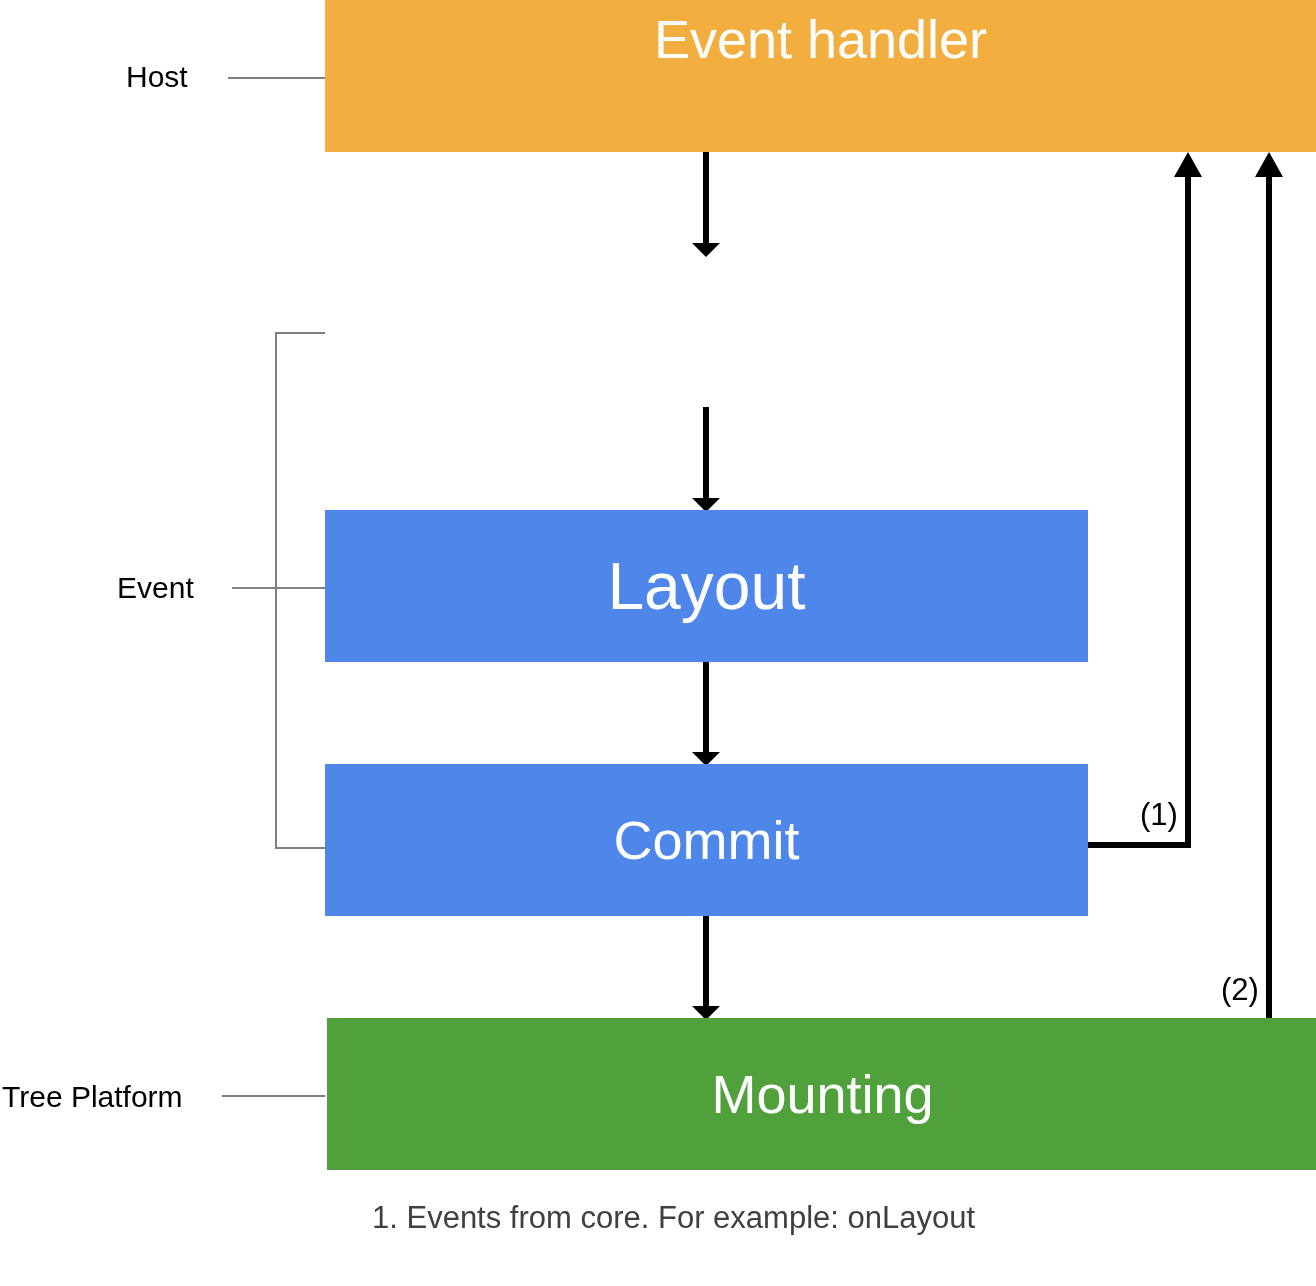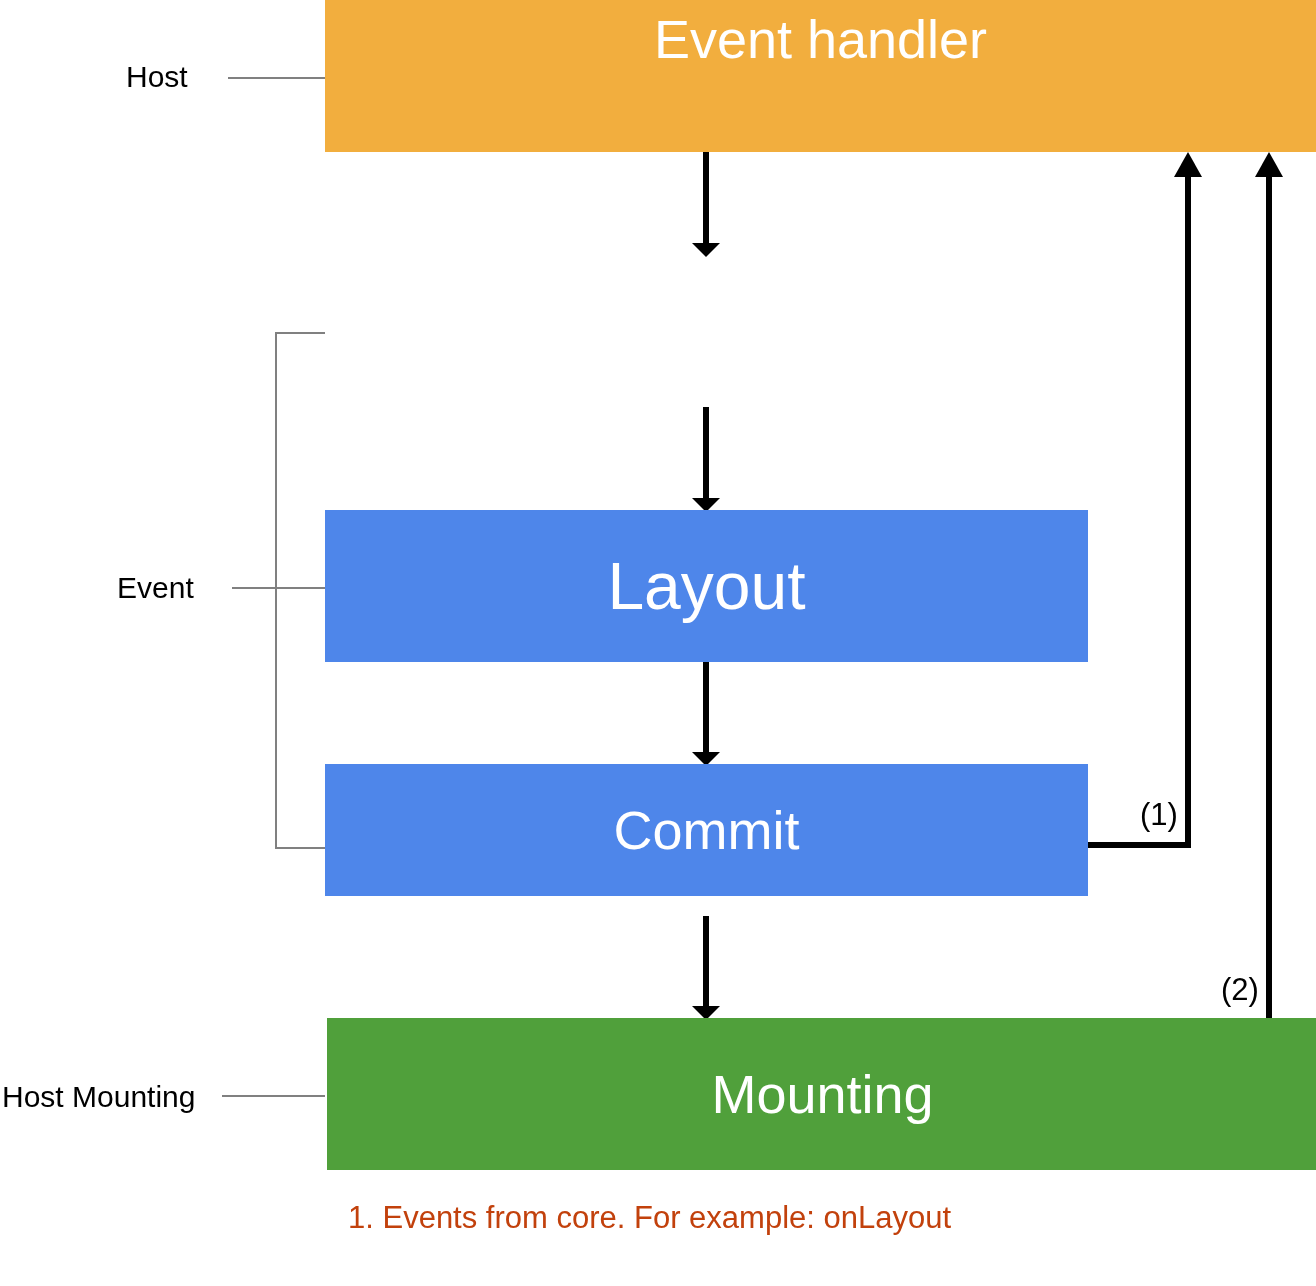--- a/index.html
+++ b/index.html
@@ -58,21 +58,21 @@
     top: 510px;
     width: 763px;
     height: 152px;
     background: #4E86EA;
     font-size: 66px;
   }
   #box-commit {
     left: 325px;
     top: 764px;
     width: 763px;
-    height: 132px;
+    height: 152px;
     background: #4E86EA;
     font-size: 54px;
   }
   #box-mounting {
     left: 327px;
     top: 1018px;
     width: 991px;
     height: 152px;
     background: #50A03B;
     font-size: 54px;
@@ -108,23 +108,23 @@
   #ref-1 {
     left: 1140px;
     top: 799px;
   }
   #ref-2 {
     left: 1221px;
     top: 974px;
   }
   #legend {
     position: absolute;
-    left: 348px;
+    left: 372px;
     top: 1198px;
-    color: #c2410c;
+    color: #404040;
     font-size: 31px;
     line-height: 40px;
     white-space: nowrap;
     user-select: none;
   }
   .legend-line { display: block; }
 </style>
 </head>
 <body>
 
@@ -192,21 +192,21 @@
   </div>
 
   <div class="node-box" id="box-mounting">
     <span>Mounting</span>
   </div>
 
   <div class="side-label" id="label-react">Host</div>
 
   <div class="side-label" id="label-fabric">Event</div>
 
-  <div class="side-label" id="label-host-platform">Host Mounting</div>
+  <div class="side-label" id="label-host-platform">Tree Platform</div>
 
   <div class="ref-label" id="ref-1">(1)</div>
 
   <div class="ref-label" id="ref-2">(2)</div>
 
   <div id="legend">
     <span class="legend-line">1. Events from core. For example: onLayout</span>
   </div>
 
 </div>

